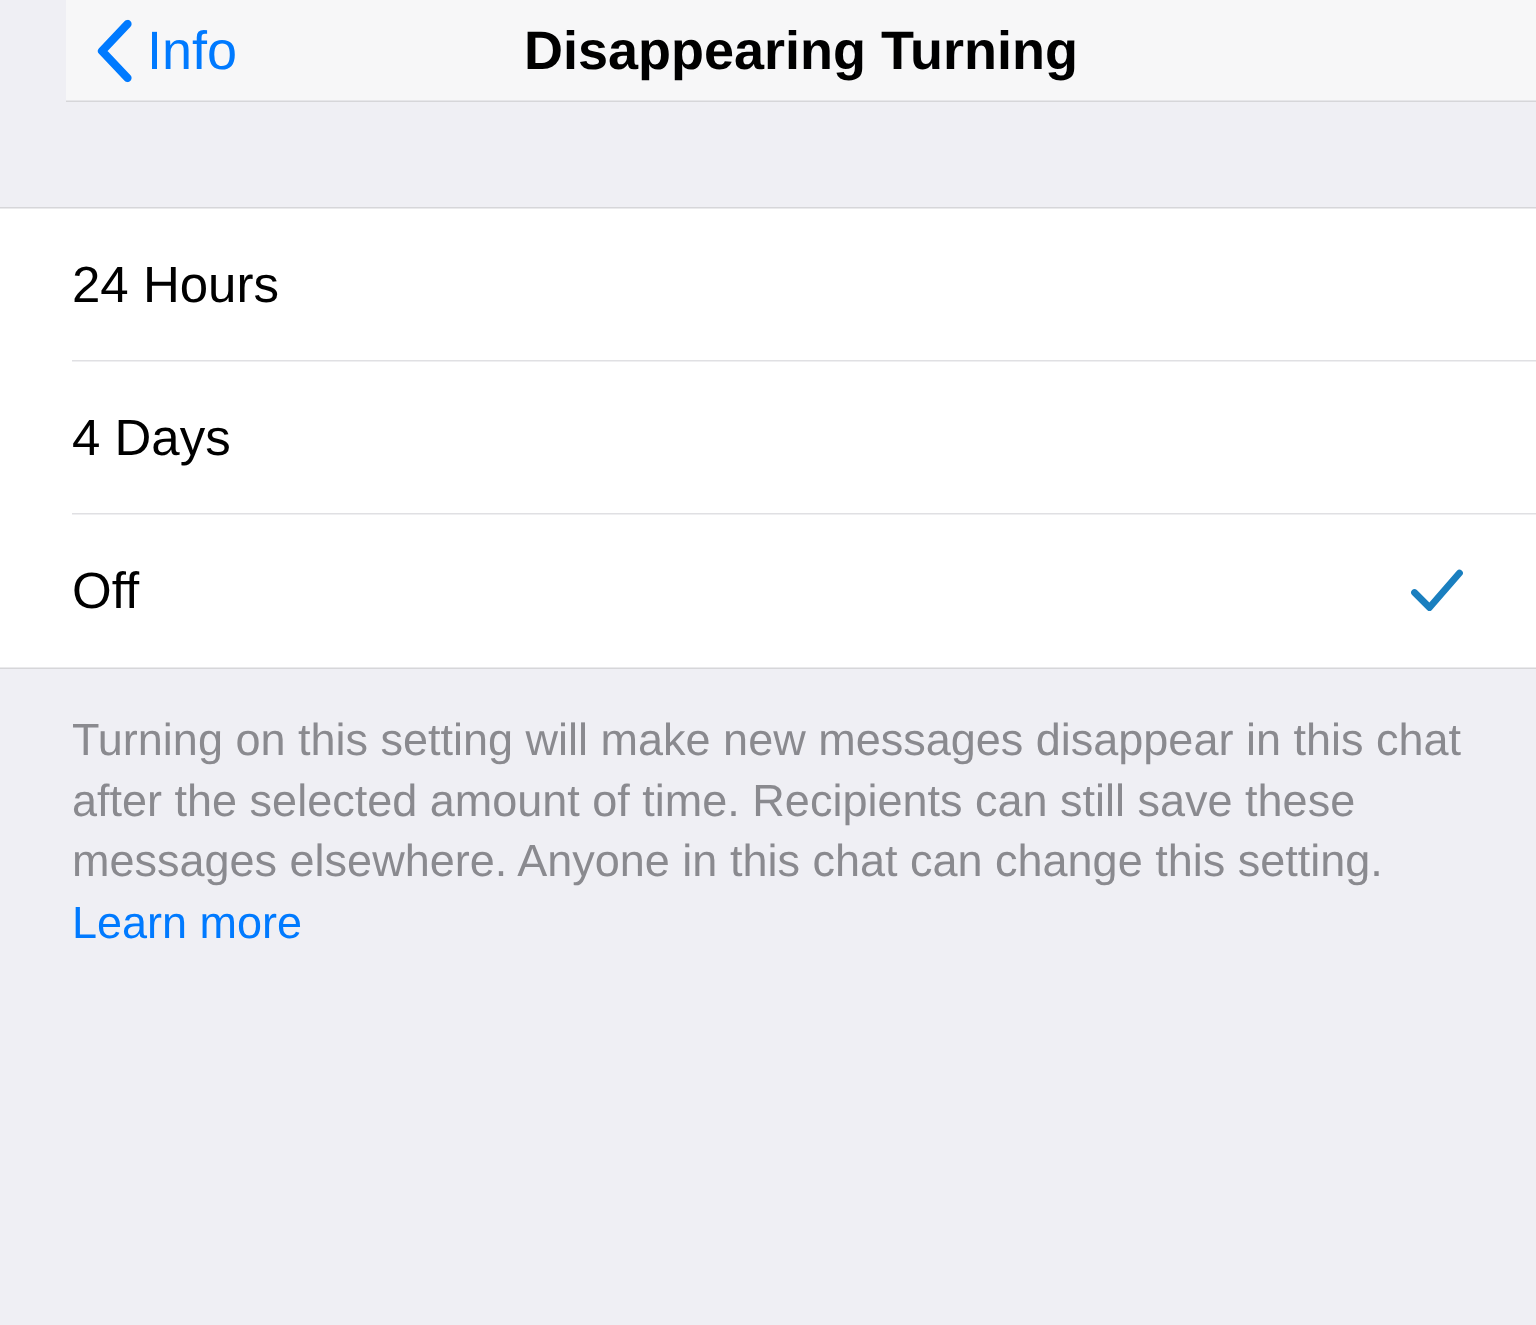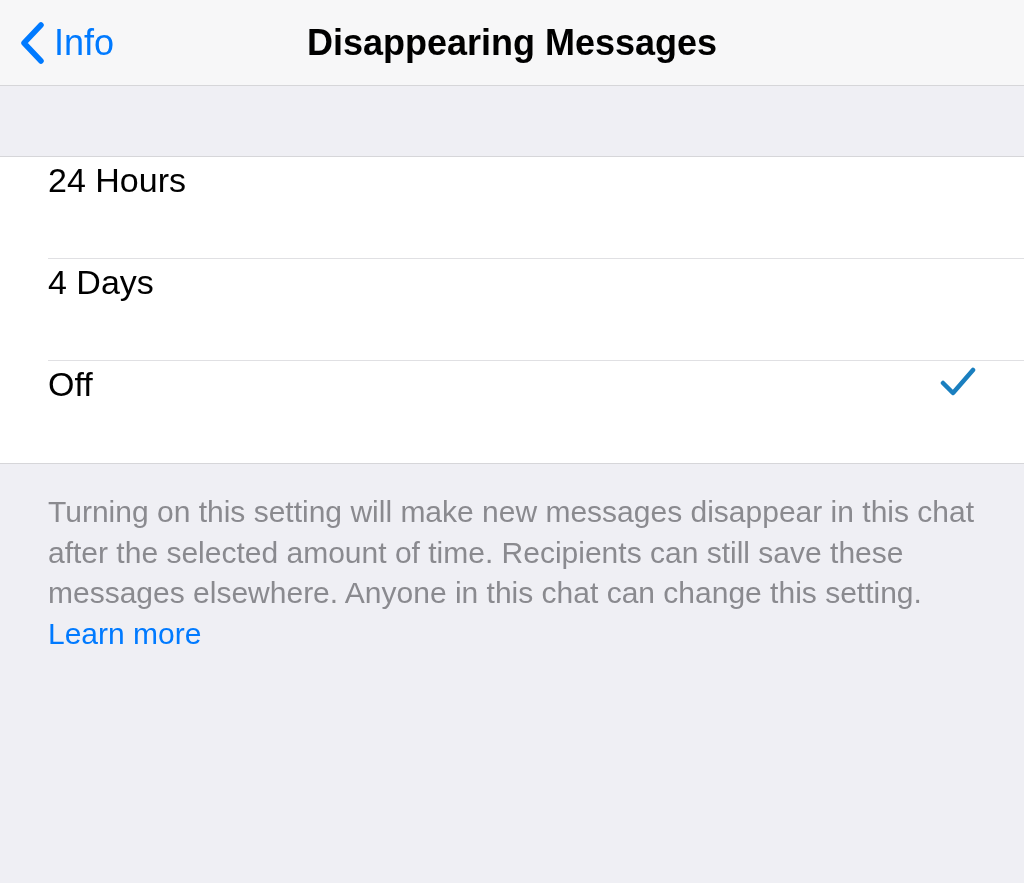--- a/index.html
+++ b/index.html
@@ -9,27 +9,28 @@
     }
     body {
       font-family: -apple-system, BlinkMacSystemFont, "Segoe UI", Helvetica, Arial, sans-serif;
       background: #efeff4;
       width: 1024px;
       height: 883px;
       overflow: hidden;
       position: relative;
     }
     .nav-bar {
-      height: 86px;
+      height: 68px;
       background: #f7f7f8;
       border-bottom: 1px solid #d6d6d9;
       display: flex;
       align-items: center;
       position: relative;
       padding: 0 20px;
+      margin-left: 44px;
     }
     .back-button {
       display: flex;
       align-items: center;
       color: #007aff;
       font-size: 36px;
       font-weight: 400;
       cursor: pointer;
       position: absolute;
       left: 20px;
@@ -56,20 +57,21 @@
     }
     .list-group {
       background: #fff;
       border-top: 1px solid #d6d6d9;
       border-bottom: 1px solid #d6d6d9;
       position: relative;
     }
     .list-item {
       height: 102px;
       display: flex;
+      align-items: center;
       justify-content: space-between;
       padding: 4px 48px;
       cursor: pointer;
       position: relative;
     }
     .list-item:not(:last-child)::after {
       content: "";
       position: absolute;
       left: 48px;
       right: 0;
@@ -122,21 +124,21 @@
 
 <div class="nav-bar">
   <div class="back-button">
     <span class="back-chevron">
       <svg width="24" height="42" viewBox="0 0 24 42" fill="none">
         <path d="M21 3 L4 21 L21 39" stroke="#007aff" stroke-width="5.5" stroke-linecap="round" stroke-linejoin="round"></path>
       </svg>
     </span>
     <span>Info</span>
   </div>
-  <div class="nav-title">Disappearing Messages</div>
+  <div class="nav-title">Disappearing Turning</div>
 </div>
 
 <div class="spacer"></div>
 
 <div class="list-group-wrapper">
   <div class="watermark-layer">WABETAINFO</div>
   <div class="list-group">
     <div class="list-item">
       <span class="list-item-label">24 Hours</span>
     </div>

